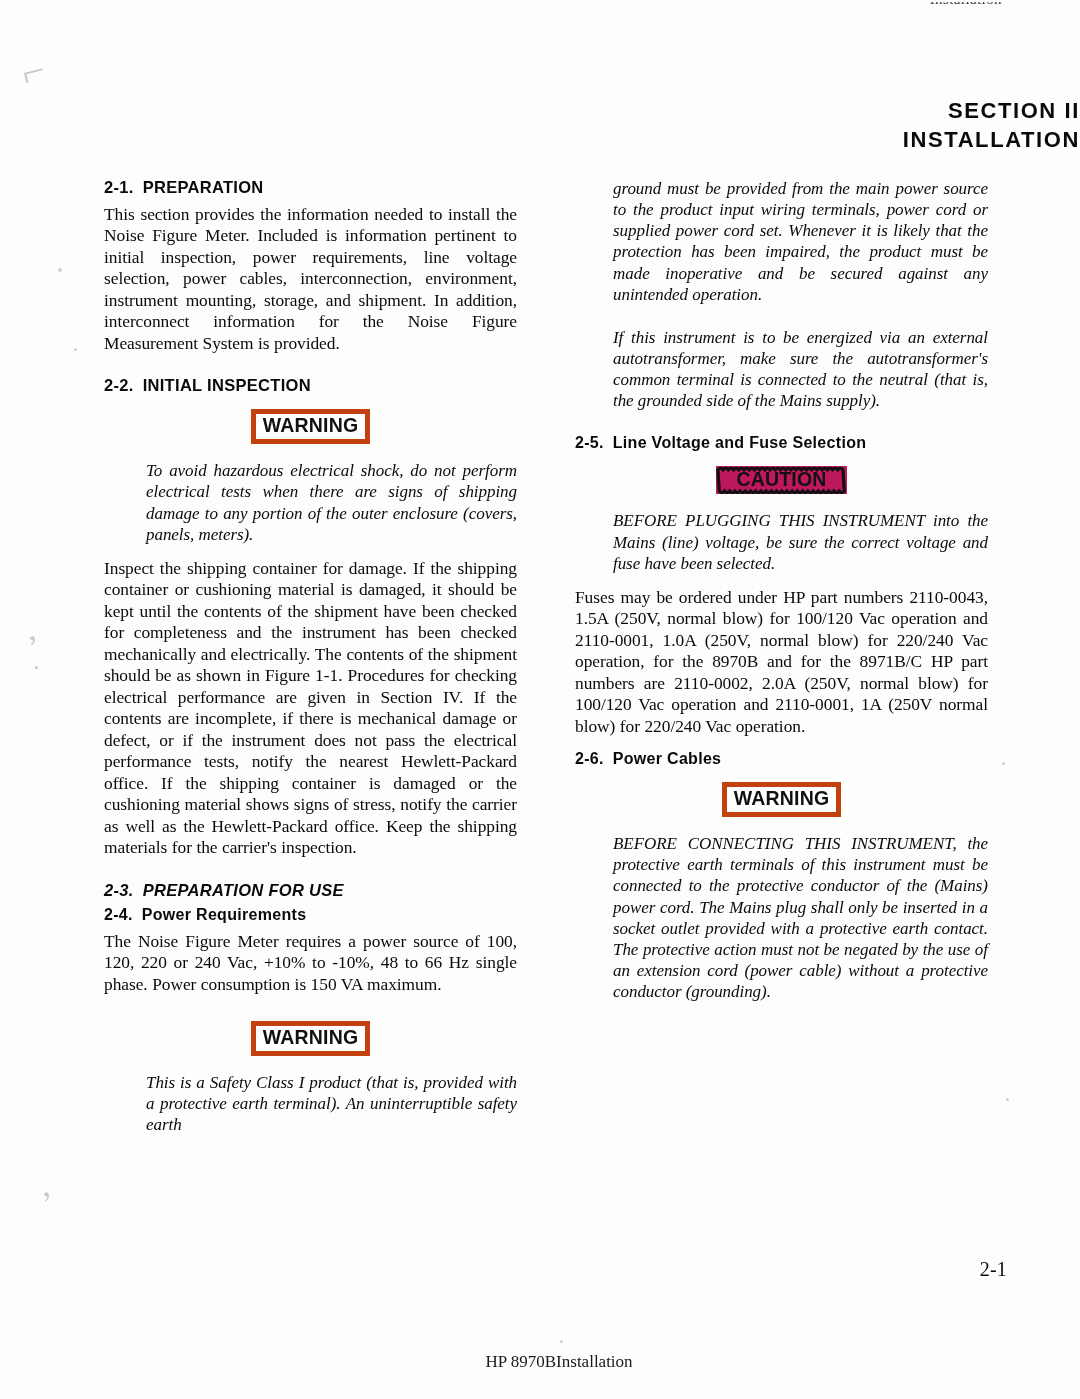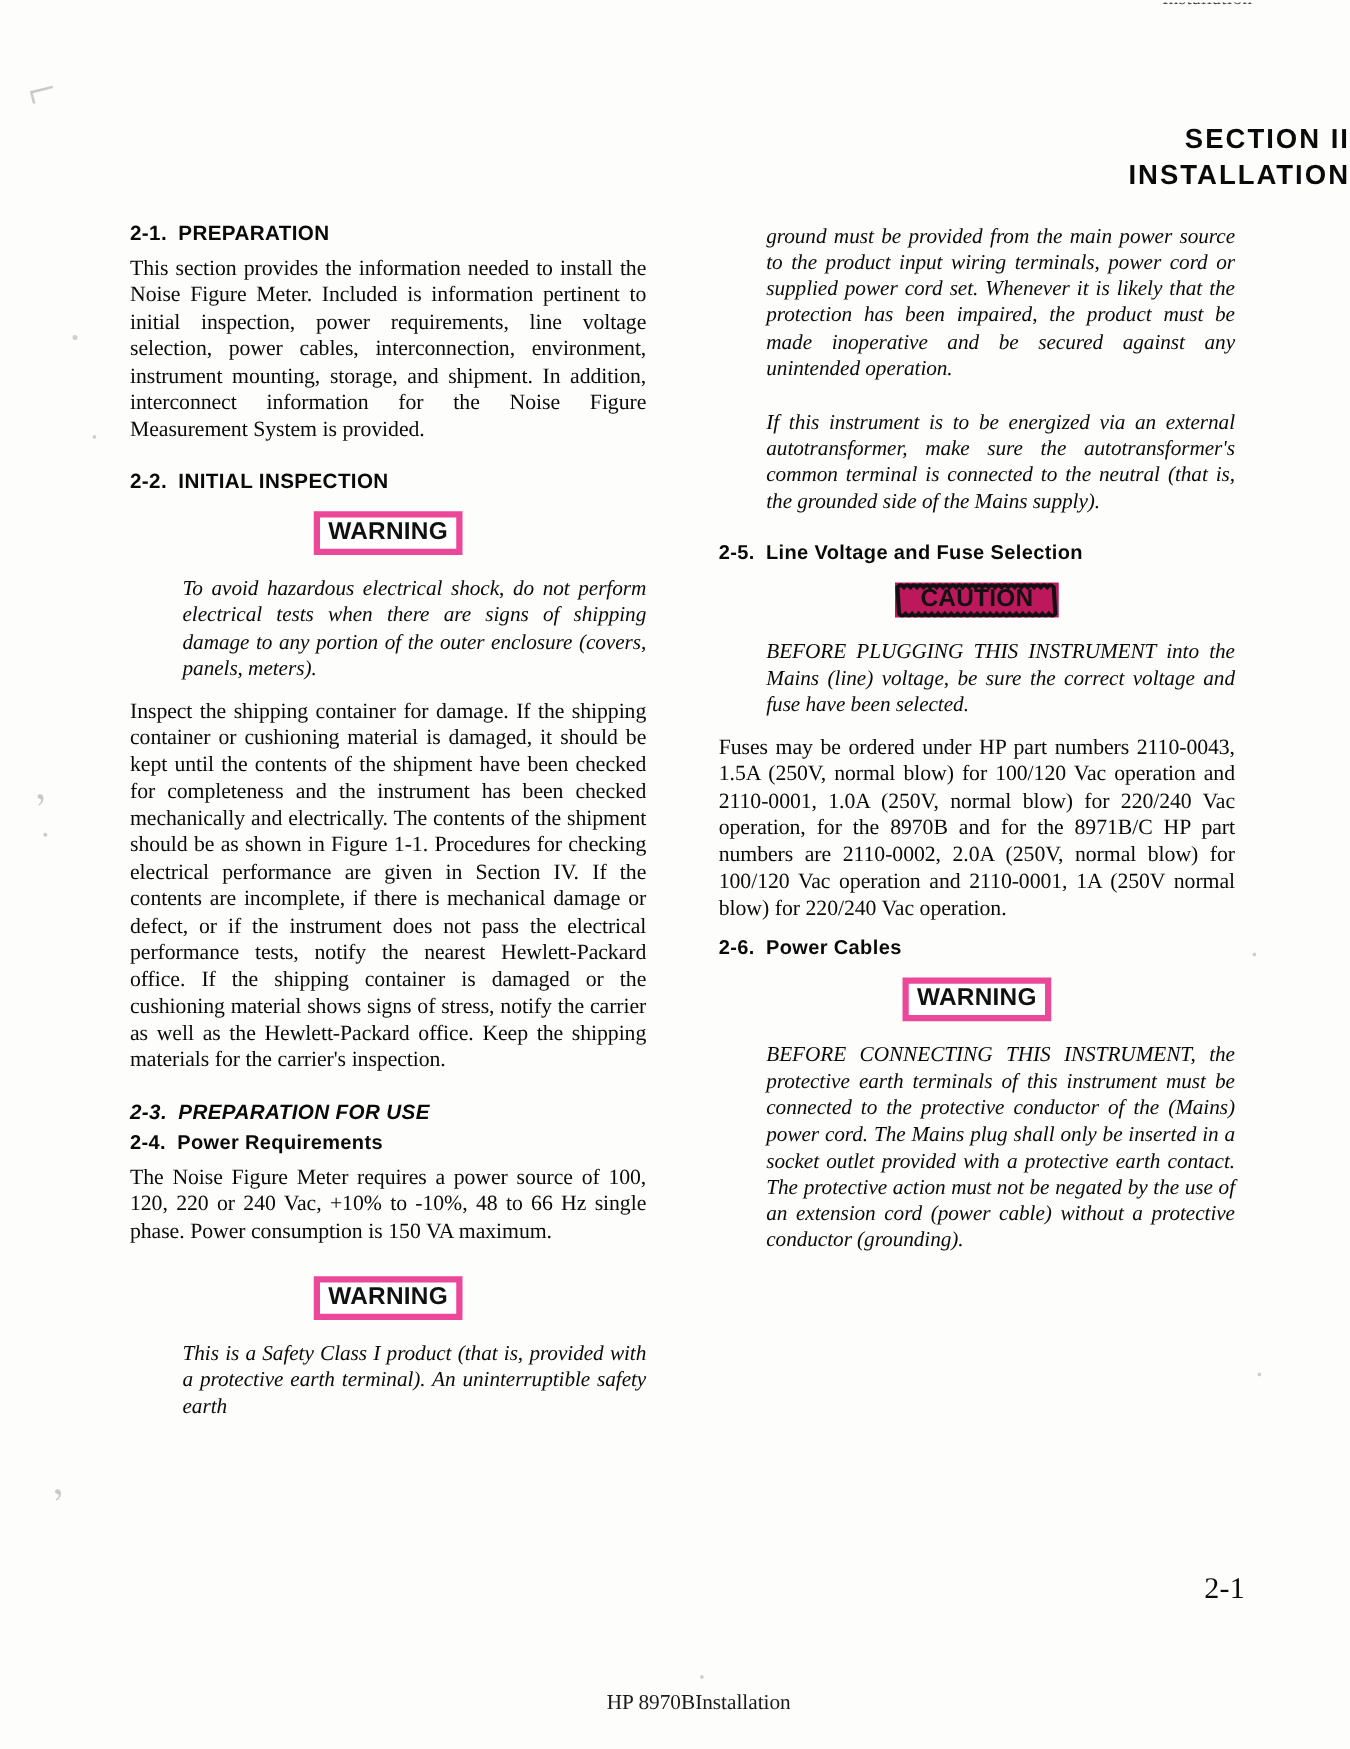--- a/index.html
+++ b/index.html
@@ -114,21 +114,21 @@
   .col.right p.body { }
 
   
   .badge-wrap {
     display: flex;
     justify-content: center;
     margin: 14px 0 16px 0;
   }
   .badge-warning {
     display: inline-block;
-    border: 5px solid #ec4899;
+    border: 5px solid #c2410c;
     background: #ffffff;
     padding: 1px 7px 2px 7px;
     font-family: "Liberation Sans", sans-serif;
     font-weight: bold;
     font-size: 19.5px;
     letter-spacing: .2px;
     line-height: 1.12;
     color: #111111;
   }
 
@@ -148,23 +148,23 @@
     position: absolute;
     left: 0; top: 0;
     width: 100%; height: 100%;
     pointer-events: none;
   }
   .badge-caution .label { position: relative; z-index: 2; }
 
   
   .page-number {
     position: absolute;
-    right: 84px;
+    right: 73px;
     top: 1258px;
-    font-size: 24px;
+    font-size: 20px;
     letter-spacing: .2px;
   }
   .footer {
     position: absolute;
     left: 112px;
     right: 84px;
     top: 1352px;
     display: flex;
     justify-content: center;
     font-size: 17px;

